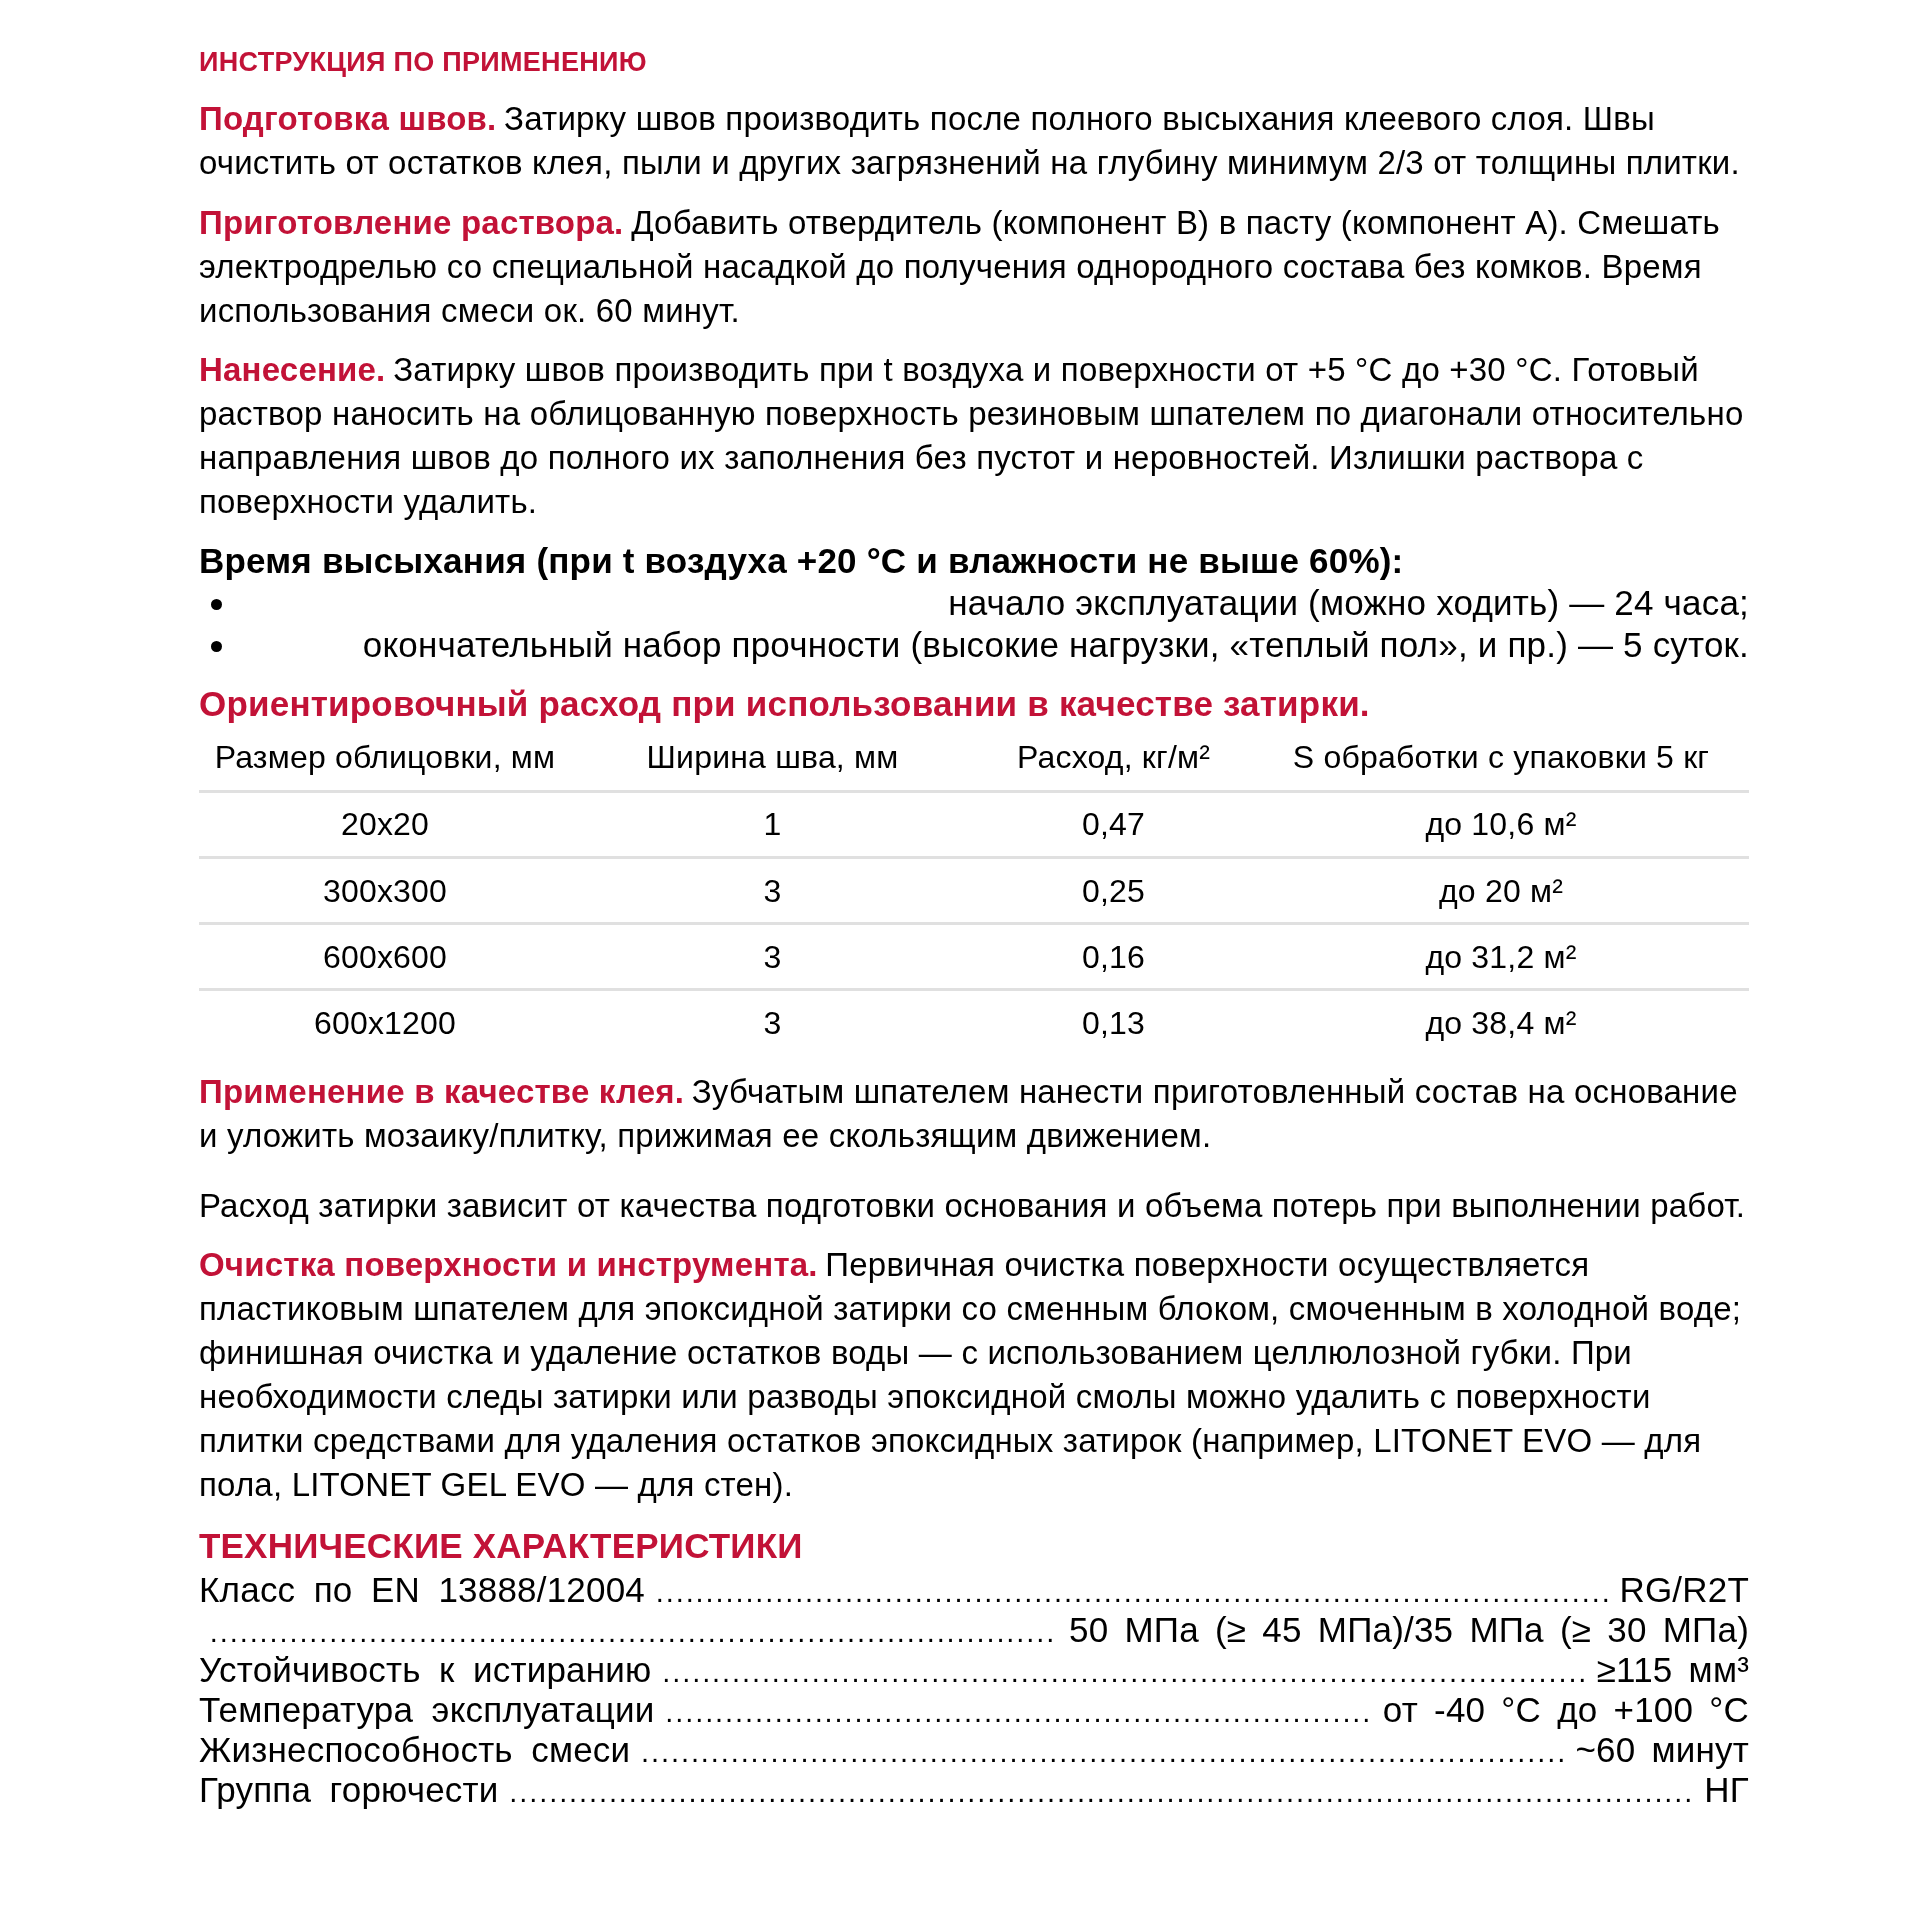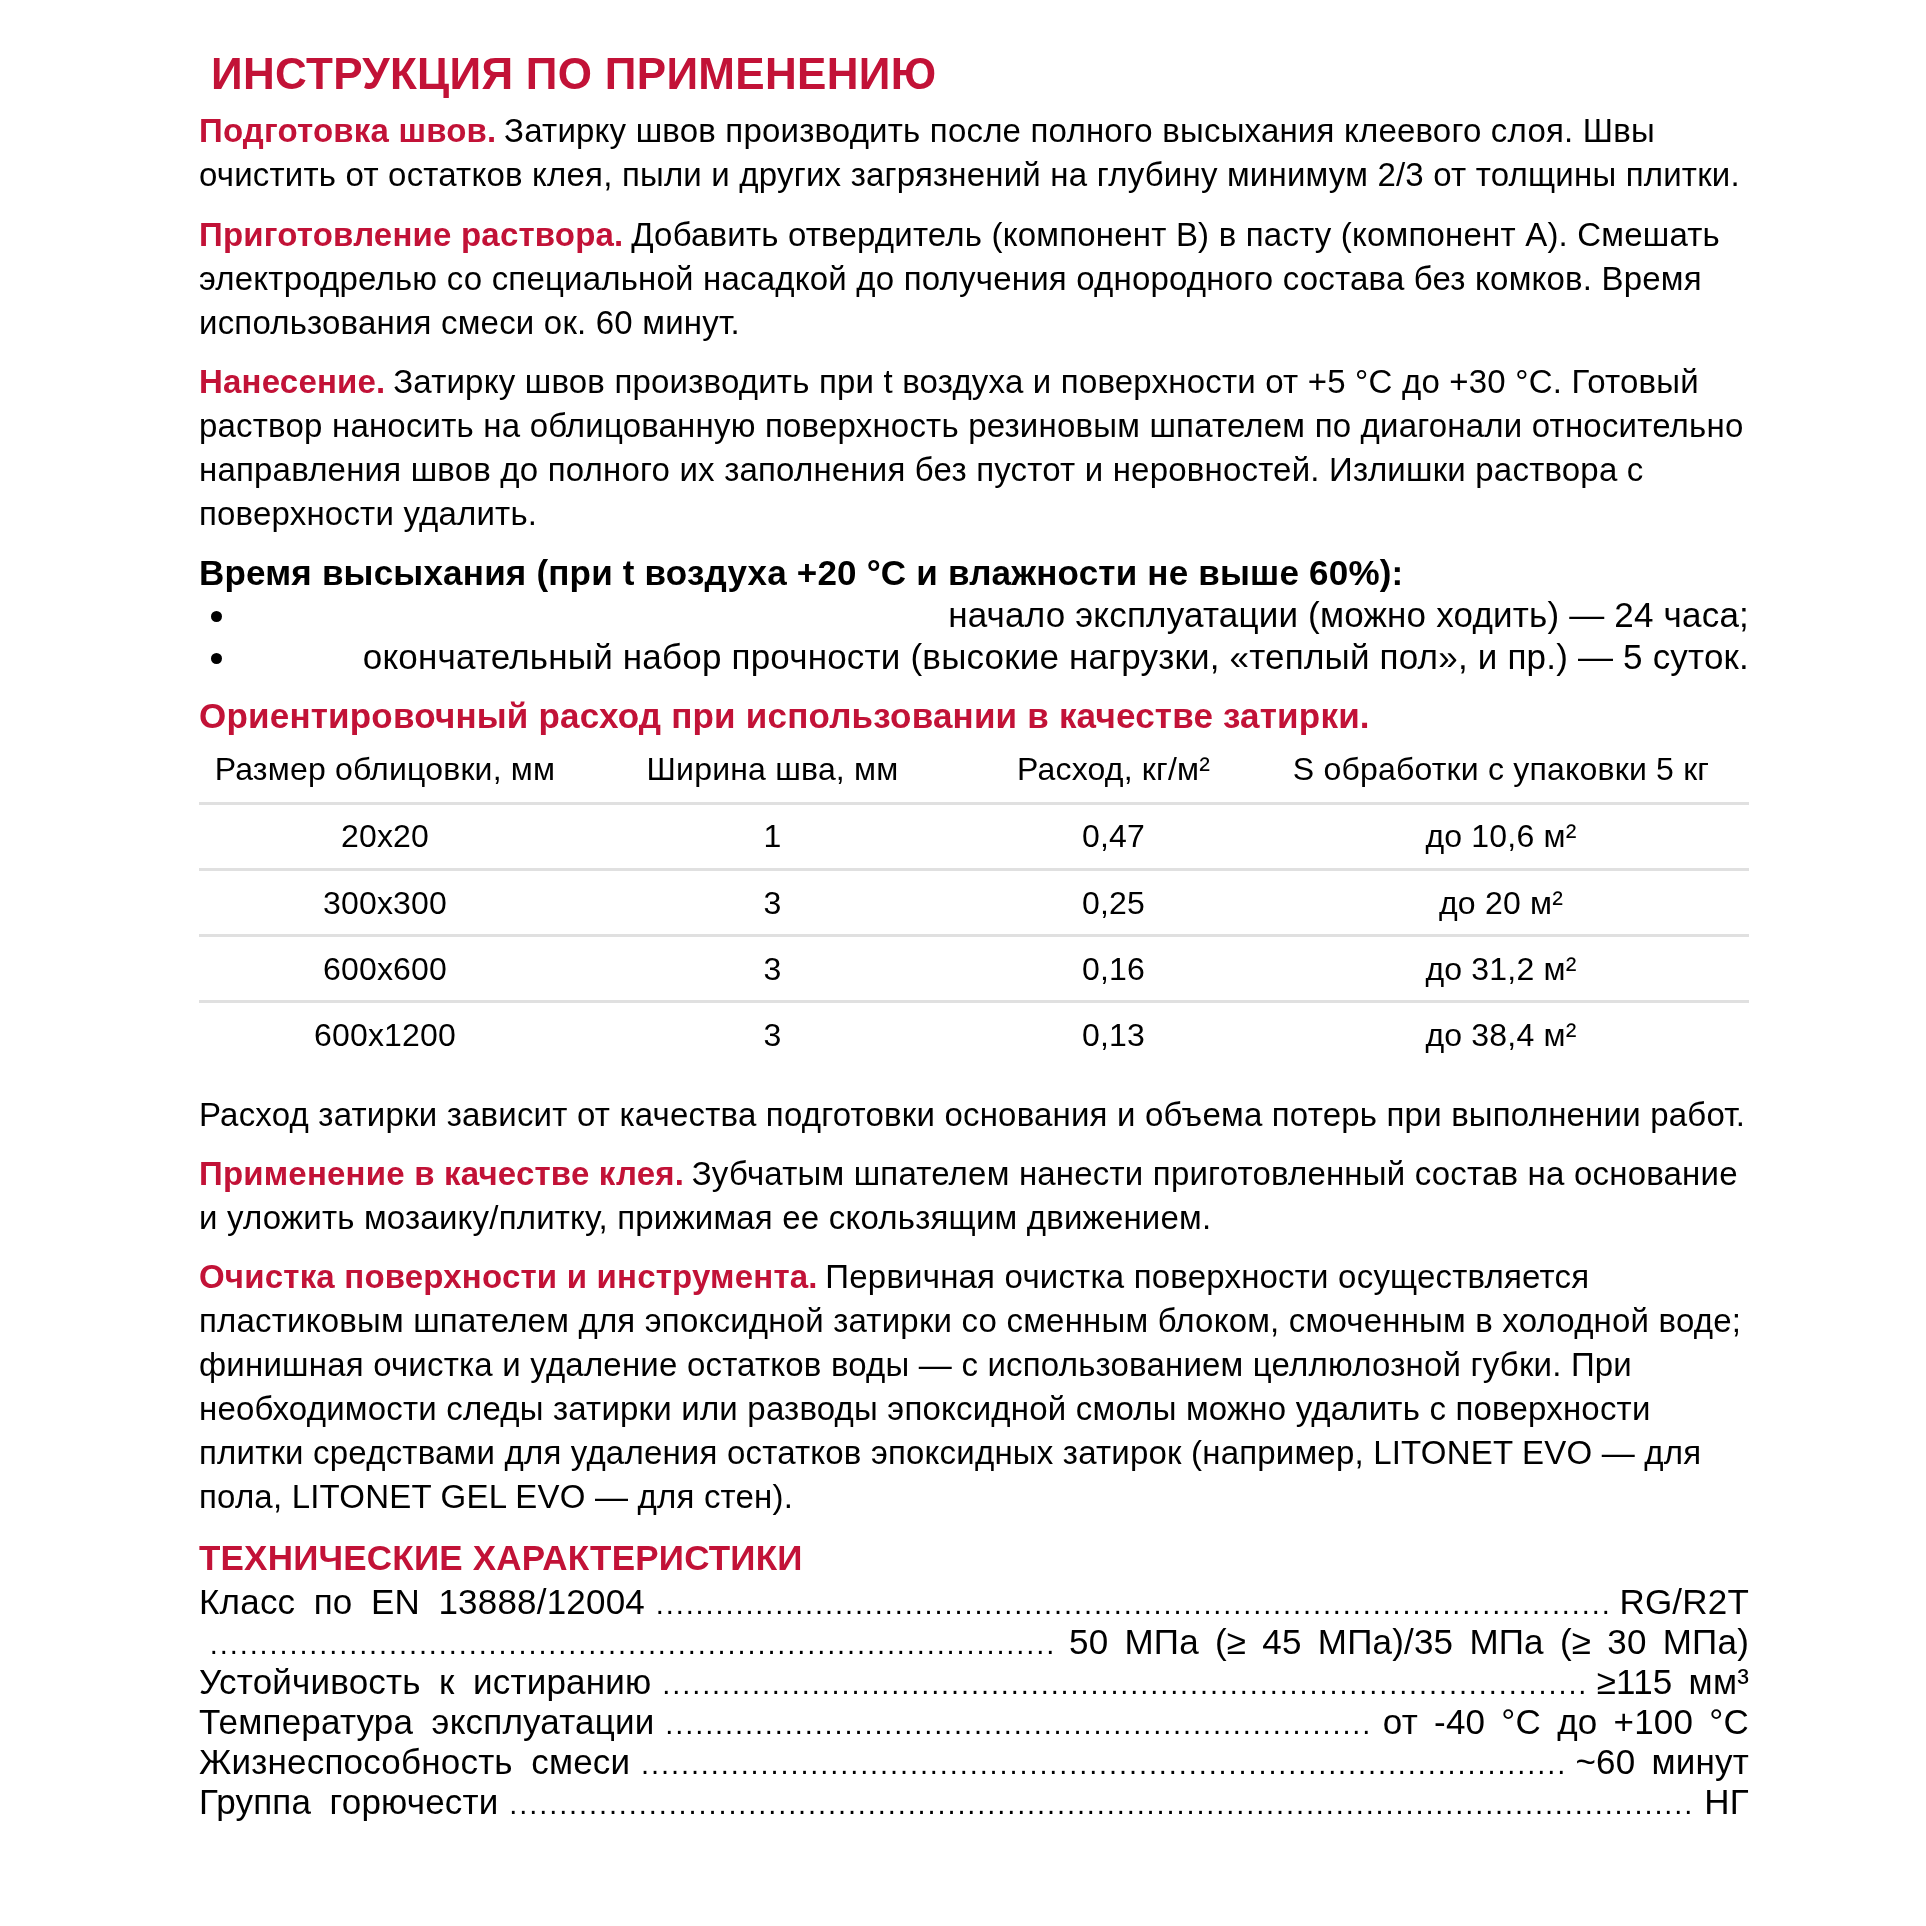--- a/index.html
+++ b/index.html
@@ -9,21 +9,21 @@
   }
   *{box-sizing:border-box;}
   html,body{margin:0;padding:0;}
   body{
     width:1926px;height:1926px;overflow:hidden;
     background:#ffffff;color:var(--ink);
     font-family:"Liberation Sans", sans-serif;
   }
   .page{padding:42px 177px 0 199px;}
   h1.title{
-    margin:12px;font-size:44px;line-height:40px;font-weight:bold;
+    margin:0;font-size:27px;line-height:40px;font-weight:bold;
     color:var(--accent);letter-spacing:0.3px;
   }
   .para{
     margin:15.4px 0 0;font-size:33px;line-height:44px;letter-spacing:0.2px;
   }
   .lead{font-weight:bold;color:var(--accent);margin-right:7.7px;}
   .bold-heading{
     margin:15.4px 0 0;font-size:35px;line-height:42px;font-weight:bold;letter-spacing:0.2px;
   }
   ul.bullets{margin:0;padding-left:40px;text-align:right;}
@@ -126,25 +126,25 @@
         </tr>
         <tr>
           <td>600x1200</td>
           <td>3</td>
           <td>0,13</td>
           <td>до 38,4 м²</td>
         </tr>
       </tbody>
   </table>
 
-  <p class="para note">Расход затирки зависит от качества подготовки основания и объема потерь при выполнении работ.</p>
-
   <p class="para">
     <span class="lead">Применение в качестве клея.</span><span>Зубчатым шпателем нанести приготовленный состав на основание и уложить мозаику/плитку, прижимая ее скользящим движением.</span>
   </p>
+
+  <p class="para note">Расход затирки зависит от качества подготовки основания и объема потерь при выполнении работ.</p>
 
   <p class="para">
     <span class="lead">Очистка поверхности и инструмента.</span><span>Первичная очистка поверхности осуществляется пластиковым шпателем для эпоксидной затирки со сменным блоком, смоченным в холодной воде; финишная очистка и удаление остатков воды — с использованием целлюлозной губки. При необходимости следы затирки или разводы эпоксидной смолы можно удалить с поверхности плитки средствами для удаления остатков эпоксидных затирок (например, LITONET EVO — для пола, LITONET GEL EVO — для стен).</span>
   </p>
 
   <h2 class="red-subhead">ТЕХНИЧЕСКИЕ ХАРАКТЕРИСТИКИ</h2>
 
   <div class="tech-list">
       <div class="spec-row">
         <span class="spec-label">Класс по EN 13888/12004</span>

